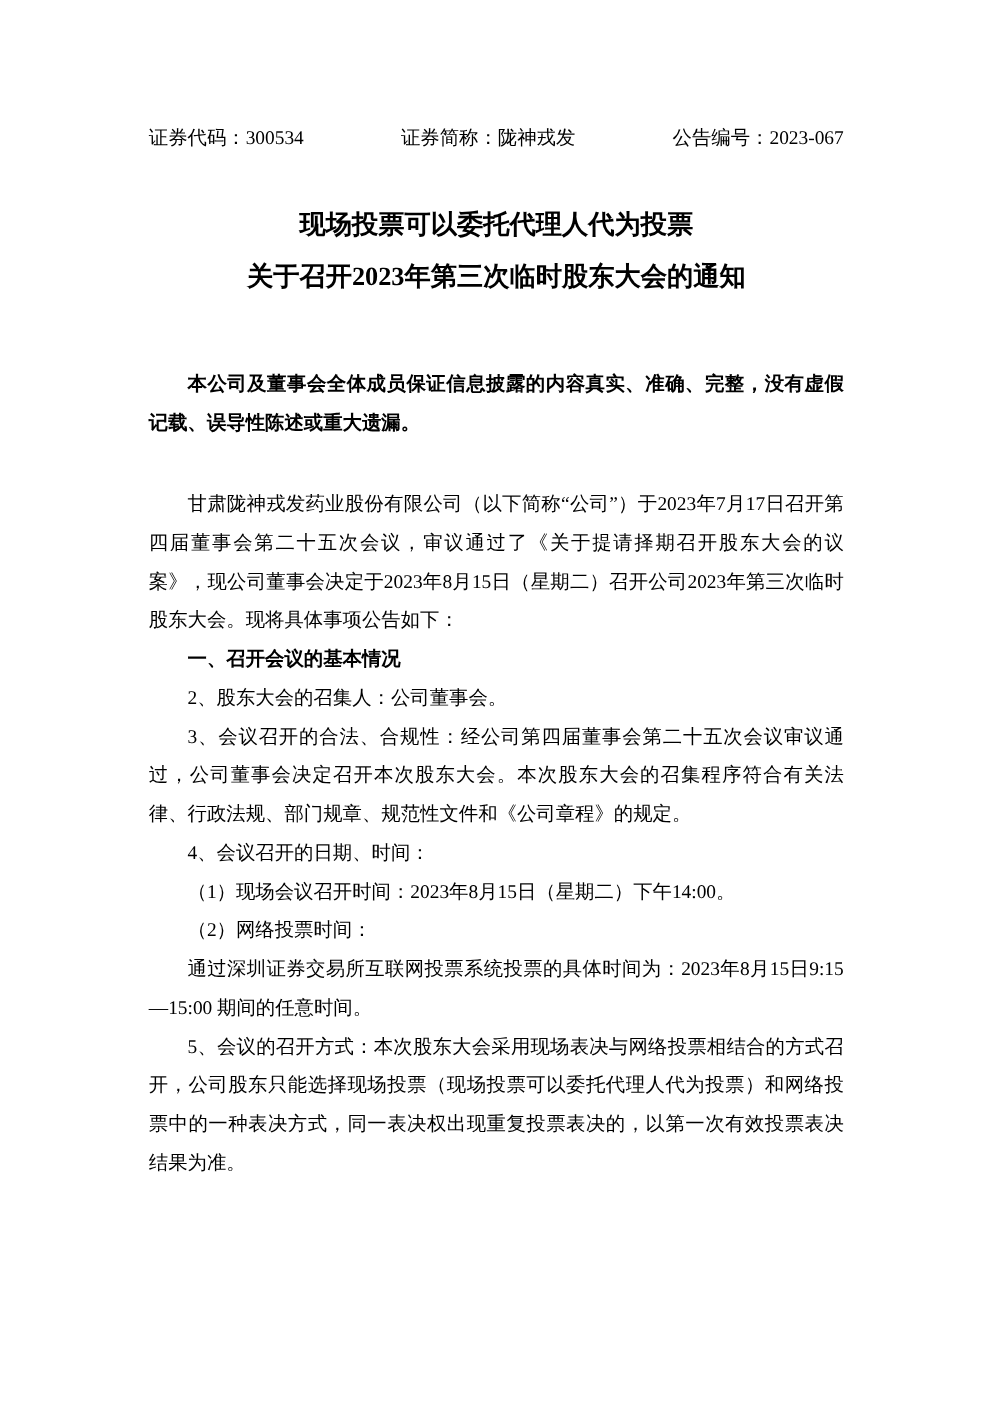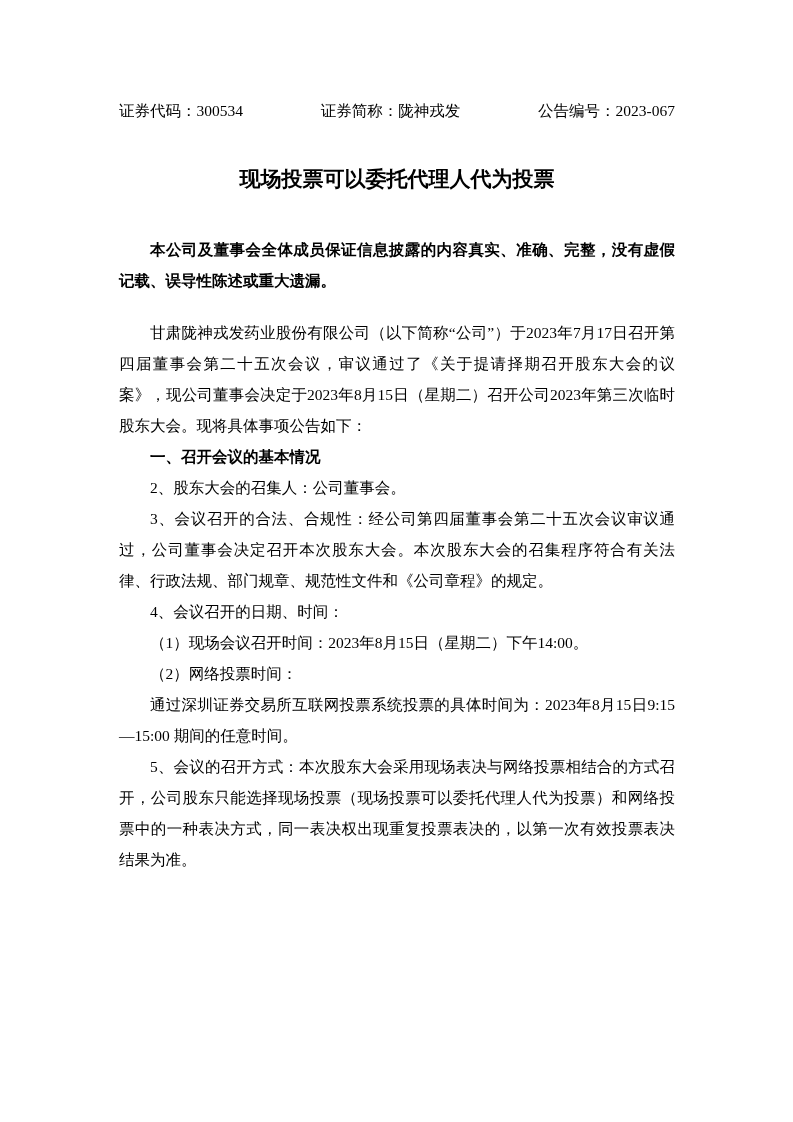--- a/index.html
+++ b/index.html
@@ -32,43 +32,44 @@
     font-size: 21px;
     line-height: 42px;
   }
   .para {
     font-size: 15.5px;
     line-height: 31px;
     text-align: justify;
     text-indent: 2em;
   }
   .disclaimer {
-    margin-top: 34px;
+    margin-top: 50px;
     font-weight: bold;
   }
   .body-block {
-    margin-top: 21px;
+    margin-top: 34px;
   }
   .section-heading {
     font-weight: bold;
   }
 </style>
 </head>
 <body>
 
 <div class="page">
 
   <div class="doc-header">
     <span>证券代码：300534</span>
     <span>证券简称：陇神戎发</span>
     <span>公告编号：2023-067</span>
   </div>
 
   <div class="titles">
     <div>现场投票可以委托代理人代为投票</div>
+    <div>关于召开2023年第三次临时股东大会的通知</div>
   </div>
 
   <p class="para disclaimer">本公司及董事会全体成员保证信息披露的内容真实、准确、完整，没有虚假记载、误导性陈述或重大遗漏。</p>
 
   <div class="body-block">
     <p class="para">甘肃陇神戎发药业股份有限公司（以下简称“公司”）于2023年7月17日召开第四届董事会第二十五次会议，审议通过了《关于提请择期召开股东大会的议案》，现公司董事会决定于2023年8月15日（星期二）召开公司2023年第三次临时股东大会。现将具体事项公告如下：</p>
     <p class="para section-heading">一、召开会议的基本情况</p>
     <p class="para">2、股东大会的召集人：公司董事会。</p>
     <p class="para">3、会议召开的合法、合规性：经公司第四届董事会第二十五次会议审议通过，公司董事会决定召开本次股东大会。本次股东大会的召集程序符合有关法律、行政法规、部门规章、规范性文件和《公司章程》的规定。</p>
     <p class="para">4、会议召开的日期、时间：</p>

